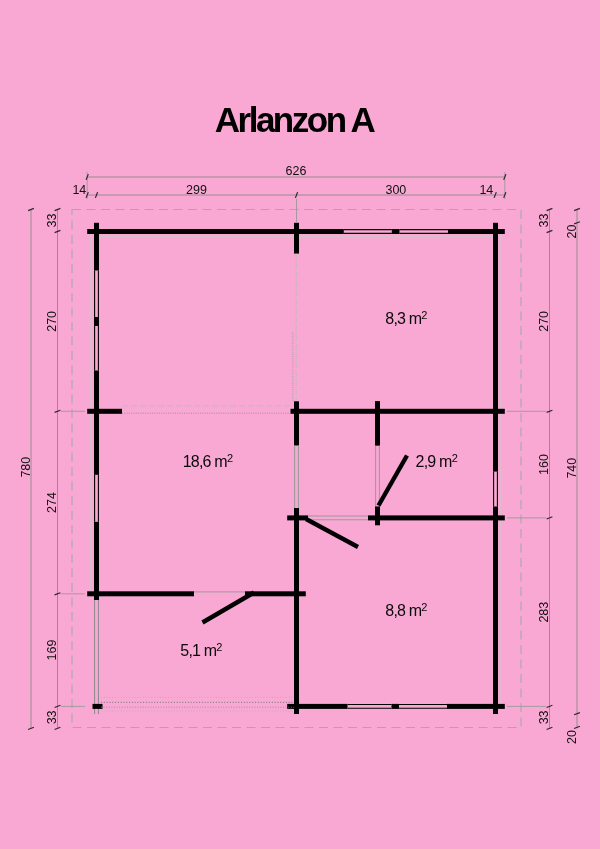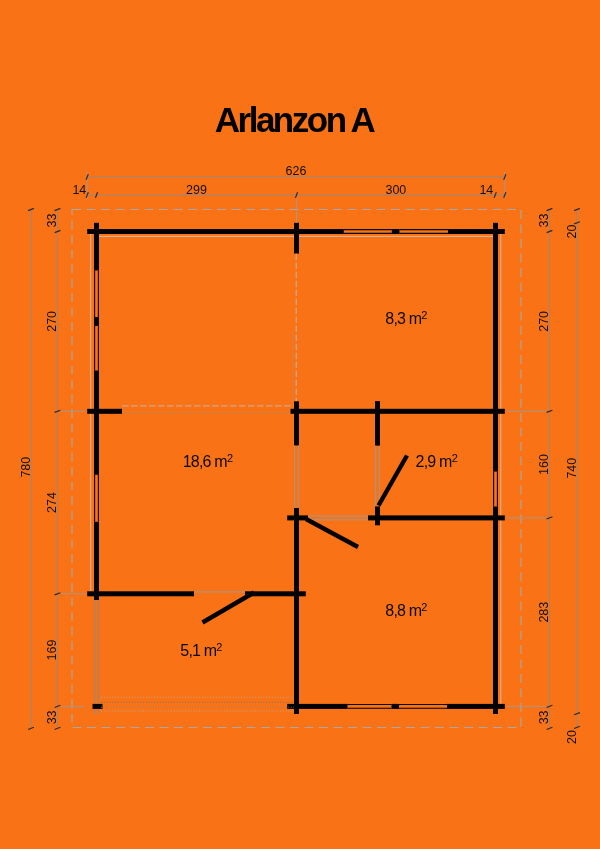--- a/index.html
+++ b/index.html
@@ -1,16 +1,16 @@
 <!DOCTYPE html>
 <html><head>
 <meta charset="utf-8">
 <style>
   html,body{margin:0;padding:0;background:#ffffff;}
-  .page{position:relative;width:600px;height:849px;background:#f97316;overflow:hidden;}
+  .page{position:relative;width:600px;height:849px;background:#f9a8d4;overflow:hidden;}
   svg{position:absolute;top:0;left:0;}
   text{font-family:"Liberation Sans", sans-serif;fill:#000;}
   .dim{font-size:12.5px;fill:#111;}
   .room{font-size:16px;letter-spacing:-0.8px;fill:#0a0a0a;}
 </style>
 </head>
 <body>
 <div class="page">
 <svg width="600" height="849" viewBox="0 0 600 849">
 

